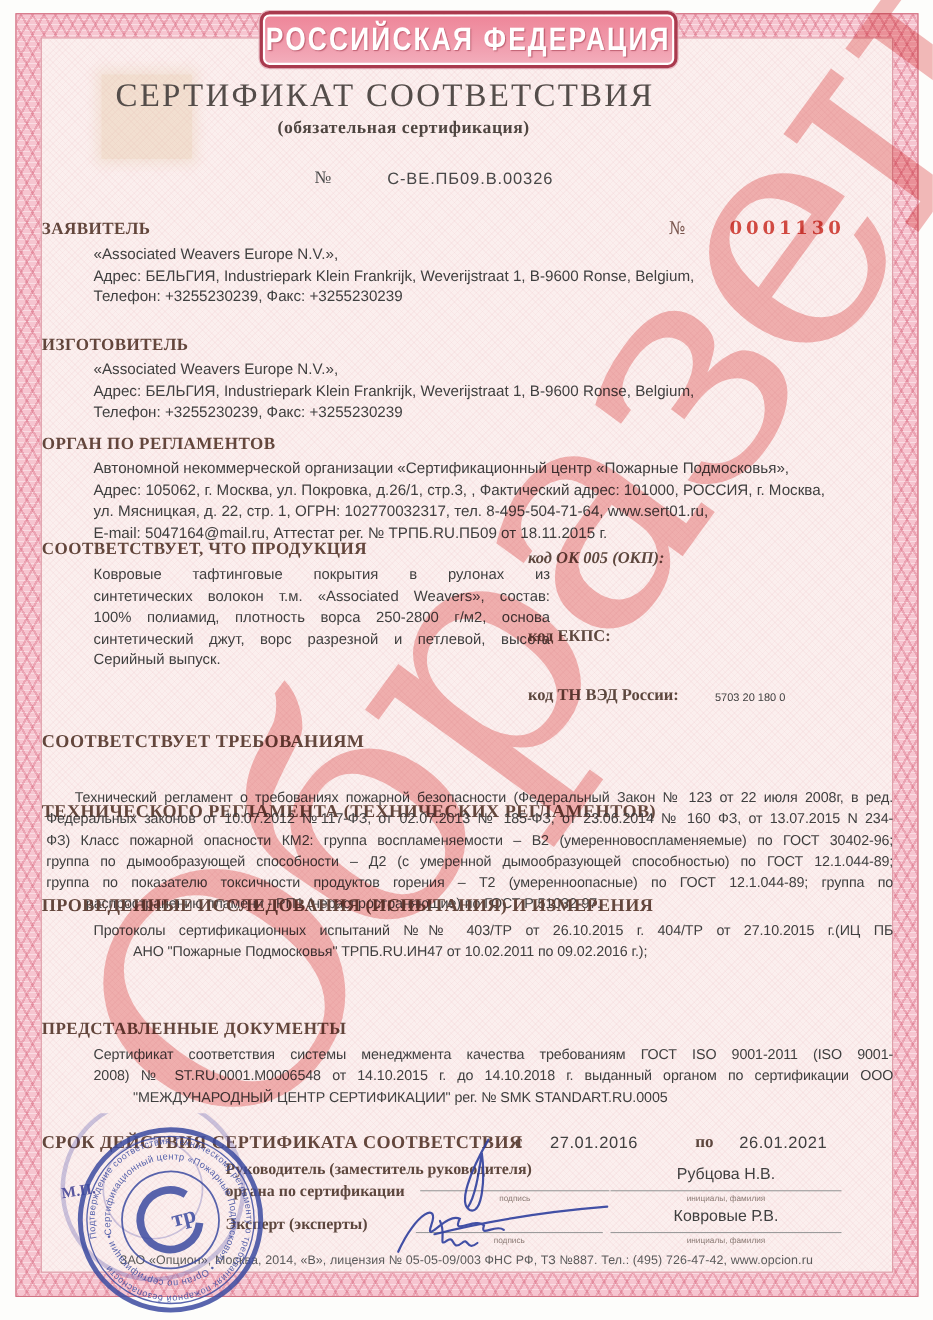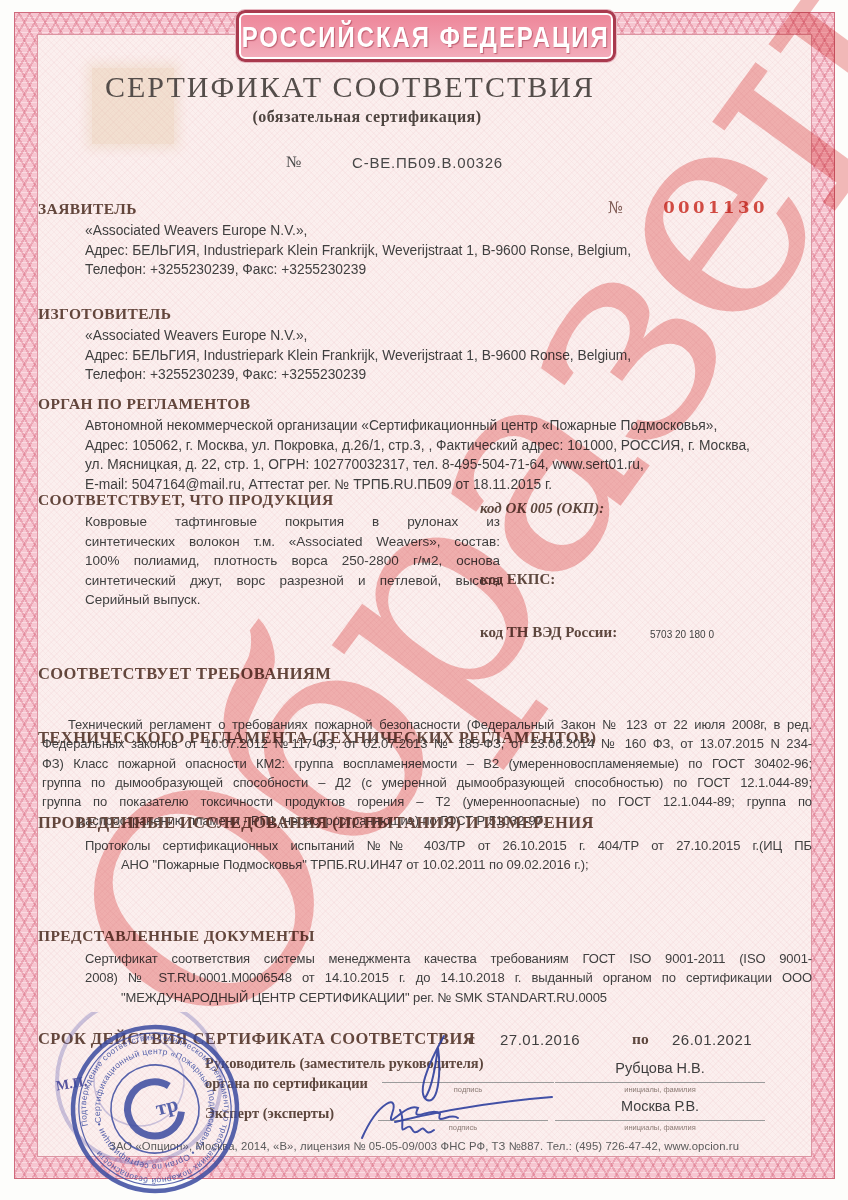--- a/index.html
+++ b/index.html
@@ -200,21 +200,21 @@
 </div>
 <div class="sline z" style="left:382px;top:1082px;width:172px;"></div>
 <div class="scap z" style="left:382px;top:1085px;width:172px;">подпись</div>
 <div class="sigoname z" style="left:555px;top:1060px;width:210px;">Рубцова Н.В.</div>
 <div class="sline z" style="left:555px;top:1082px;width:210px;"></div>
 <div class="scap z" style="left:555px;top:1085px;width:210px;">инициалы, фамилия</div>
 
 <div class="role z" style="top:1103px;">Эксперт (эксперты)</div>
 <div class="sline z" style="left:378px;top:1120px;width:170px;"></div>
 <div class="scap z" style="left:378px;top:1123px;width:170px;">подпись</div>
-<div class="sigoname z" style="left:555px;top:1098px;width:210px;">Москва Р.В.</div>
+<div class="sigoname z" style="left:555px;top:1098px;width:210px;">Ковровые Р.В.</div>
 <div class="sline z" style="left:555px;top:1120px;width:210px;"></div>
 <div class="scap z" style="left:555px;top:1123px;width:210px;">инициалы, фамилия</div>
 
 <div class="mp">М.П.</div>
 
 <div class="footer z">ЗАО «Опцион», Москва, 2014, «В», лицензия № 05-05-09/003 ФНС РФ, ТЗ №887.  Тел.: (495) 726-47-42,  www.opcion.ru</div>
 
 <div class="watermark">Образец</div>
 
 <svg class="stamp" viewBox="0 0 230 186">

